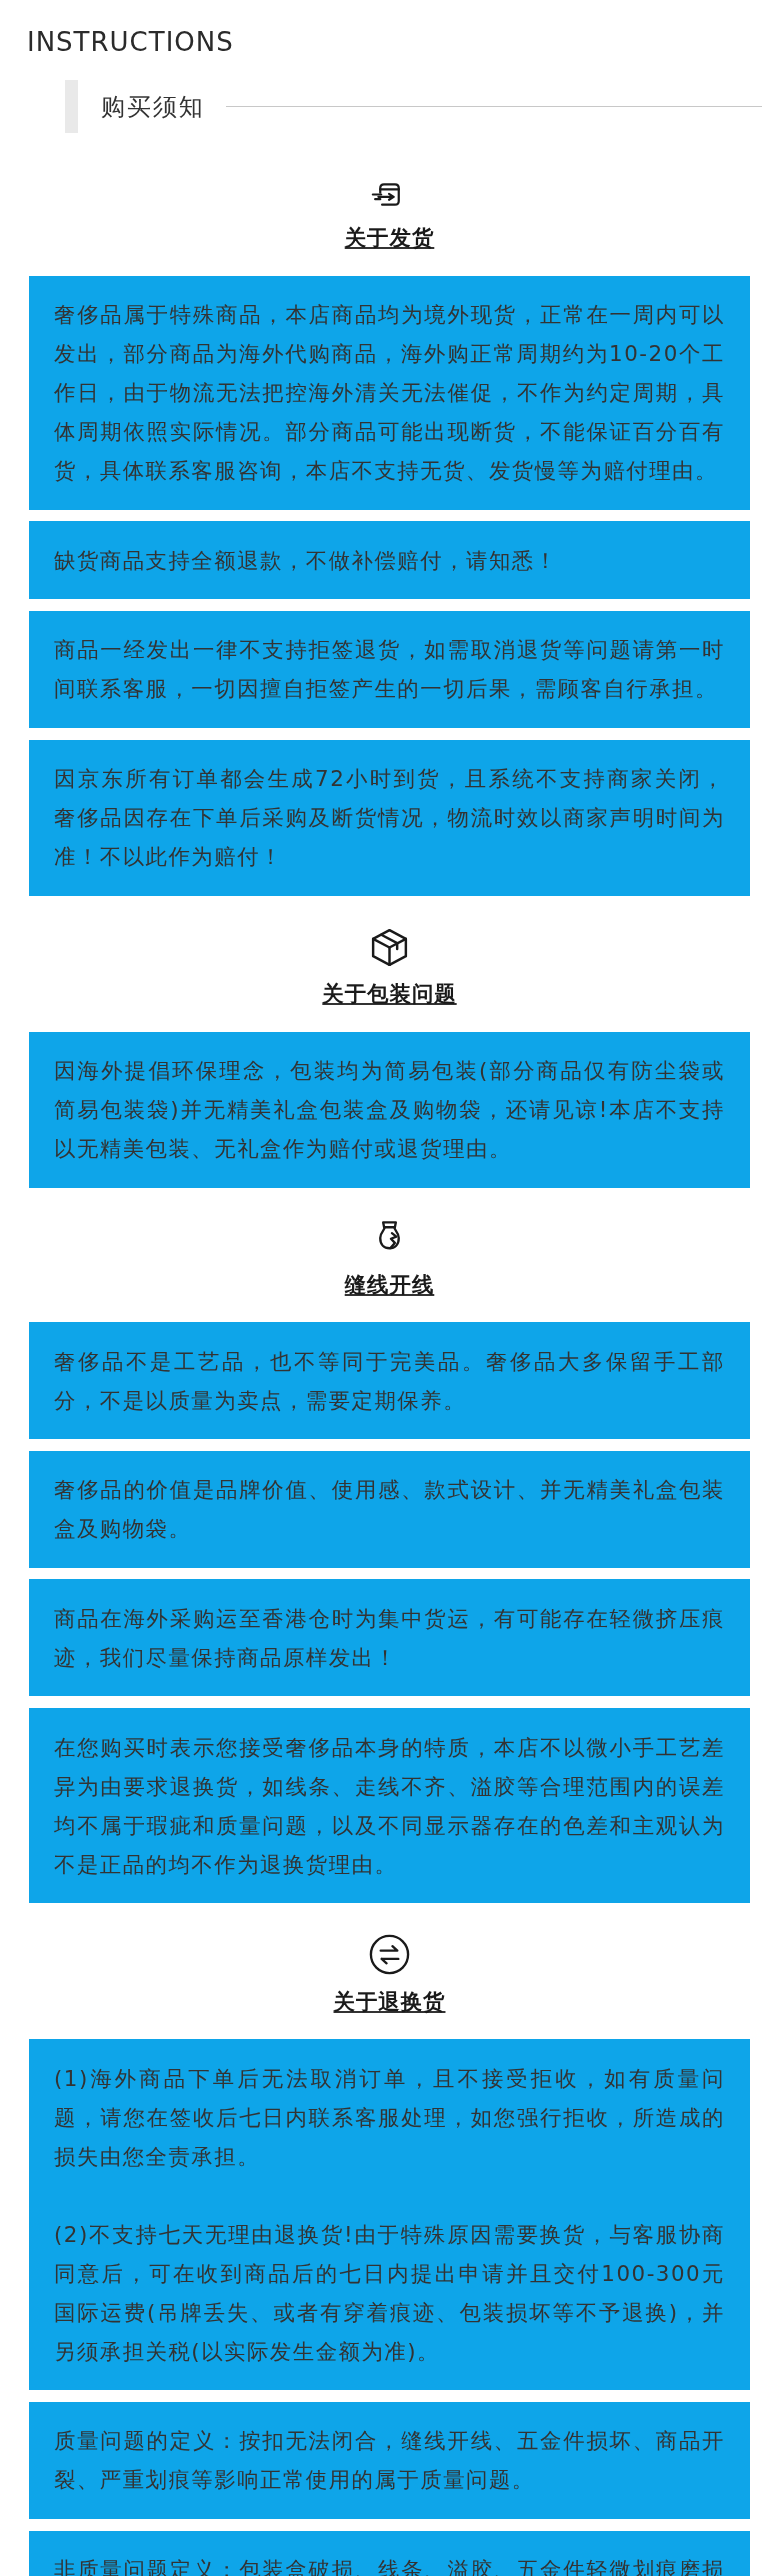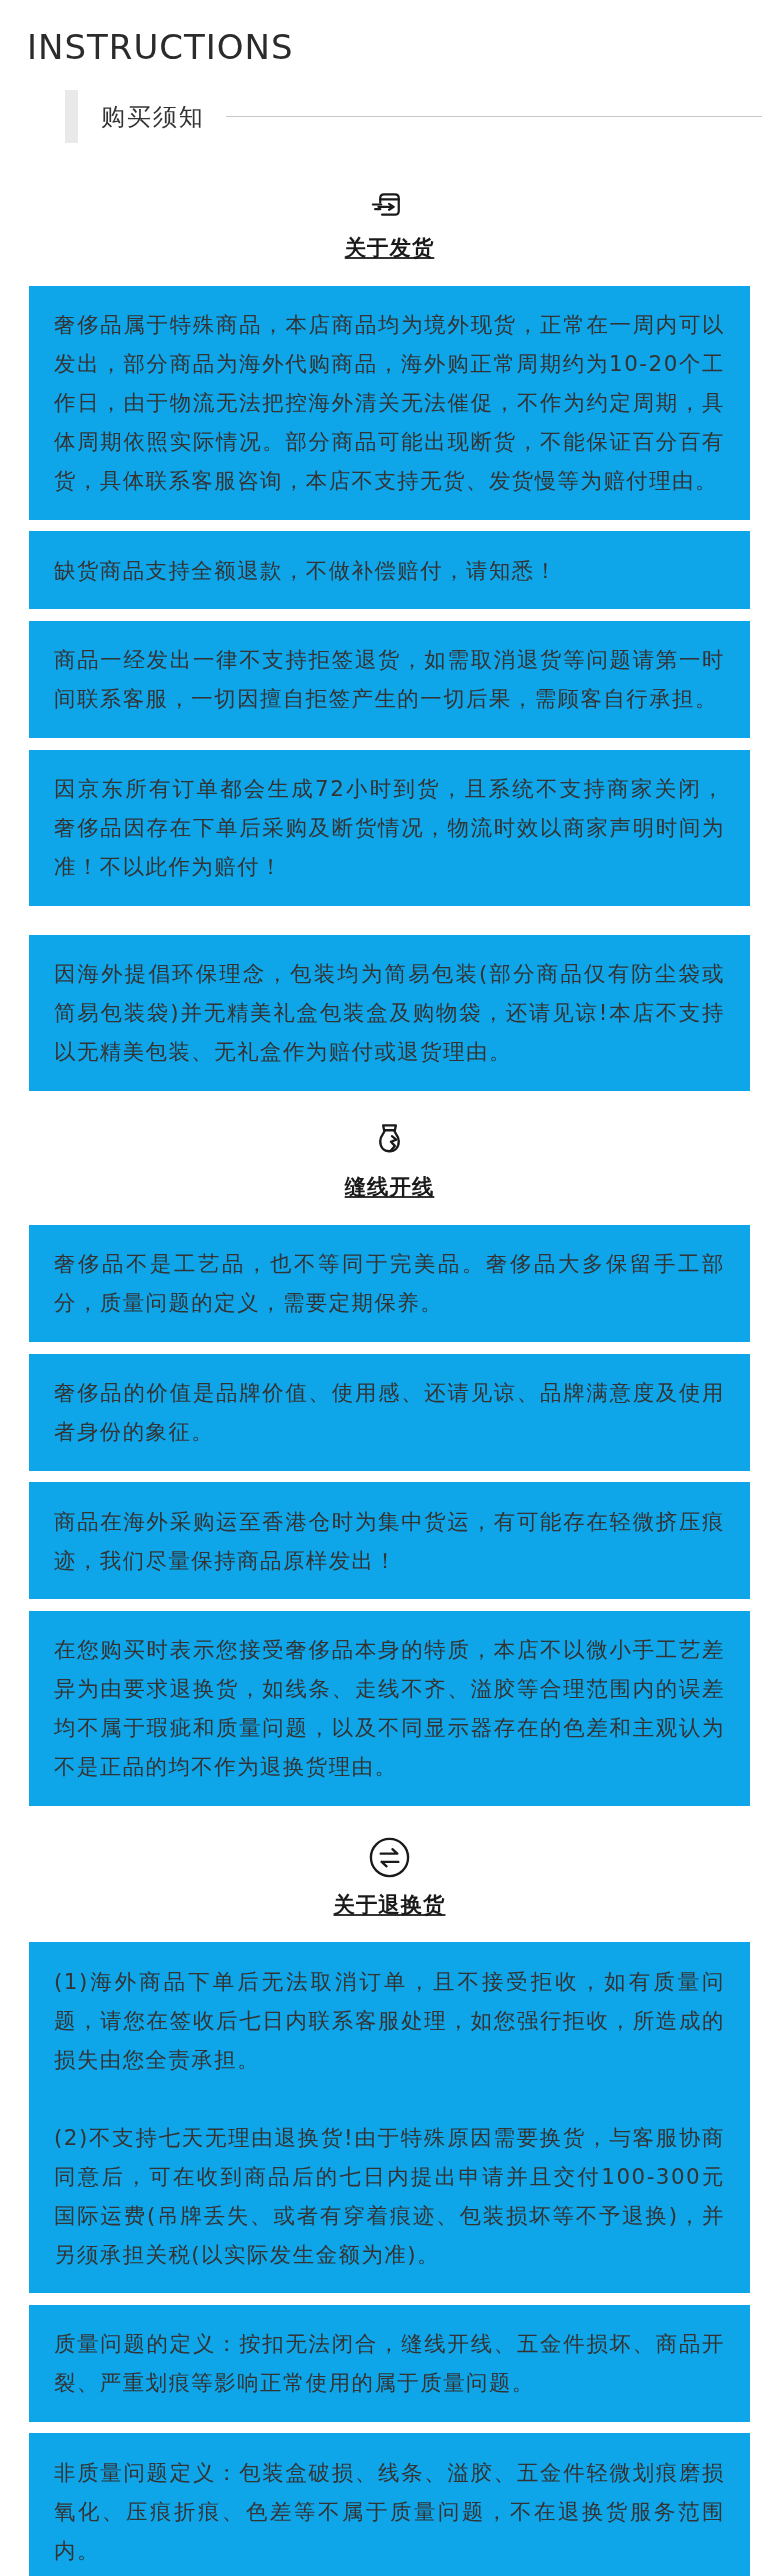--- a/index.html
+++ b/index.html
@@ -7,21 +7,21 @@
   body {
     width: 779px;
     font-family: "DejaVu Sans", "Liberation Sans", sans-serif;
     color: #333333;
   }
   .page { width: 779px; min-height: 2576px; overflow: hidden; }
 
   .eyebrow {
     margin: 0;
     padding: 27px 0 0 27px;
-    font-size: 34px;
+    font-size: 26px;
     font-weight: 400;
     letter-spacing: 1px;
     color: #2b2b2b;
   }
 
   .title-row {
     display: flex;
     align-items: center;
     margin: 23.4px 16.6px 0 29px;
     padding-left: 36px;
@@ -102,44 +102,55 @@
       <div class="block">
           <p>商品一经发出一律不支持拒签退货，如需取消退货等问题请第一时间联系客服，一切因擅自拒签产生的一切后果，需顾客自行承担。</p>
         </div>
       <div class="block">
           <p>因京东所有订单都会生成72小时到货，且系统不支持商家关闭，奢侈品因存在下单后采购及断货情况，物流时效以商家声明时间为准！不以此作为赔付！</p>
         </div>
     </div>
   </section>
 
   <section class="notice-section">
+    <div class="section-head">
+      <span class="icon">
+        <svg width="45" height="45" viewBox="0 0 44 44" aria-hidden="true">
+          <path d="M22 5 L38 13.5 V30.5 L22 39 L6 30.5 V13.5 Z"></path>
+          <path d="M6 13.5 L22 22 L38 13.5"></path>
+          <path d="M22 22 V39"></path>
+          <path d="M14 9.5 L29.5 17.7 L29.5 23.5"></path>
+        </svg>
+      </span>
+      <h3 class="section-title">关于包装问题</h3>
+    </div>
     <div class="blocks">
       <div class="block">
           <p>因海外提倡环保理念，包装均为简易包装(部分商品仅有防尘袋或简易包装袋)并无精美礼盒包装盒及购物袋，还请见谅!本店不支持以无精美包装、无礼盒作为赔付或退货理由。</p>
         </div>
     </div>
   </section>
 
   <section class="notice-section">
     <div class="section-head">
       <span class="icon">
         <svg width="39" height="43" viewBox="0 0 40 44" aria-hidden="true">
           <path d="M13.5 5.5 H26.5 L25.5 10.5 H14.5 Z"></path>
           <path d="M15 10.5 C15 14 10.5 15.5 10.5 21.5 C10.5 28.5 14.5 32 20 32 C25.5 32 29.5 28.5 29.5 21.5 C29.5 15.5 25 14 25 10.5"></path>
           <path d="M22.5 16.5 L27 20 L21.5 22.3 L25.5 26.5 L21 31.8"></path>
         </svg>
       </span>
       <h3 class="section-title">缝线开线</h3>
     </div>
     <div class="blocks">
       <div class="block">
-          <p>奢侈品不是工艺品，也不等同于完美品。奢侈品大多保留手工部分，质量问题的定义，需要定期保养。</p>
+          <p>奢侈品不是工艺品，也不等同于完美品。奢侈品大多保留手工部分，不是以质量为卖点，需要定期保养。</p>
         </div>
       <div class="block">
-          <p>奢侈品的价值是品牌价值、使用感、还请见谅、品牌满意度及使用者身份的象征。</p>
+          <p>奢侈品的价值是品牌价值、使用感、款式设计、并无精美礼盒包装盒及购物袋。</p>
         </div>
       <div class="block">
           <p>商品在海外采购运至香港仓时为集中货运，有可能存在轻微挤压痕迹，我们尽量保持商品原样发出！</p>
         </div>
       <div class="block">
           <p>在您购买时表示您接受奢侈品本身的特质，本店不以微小手工艺差异为由要求退换货，如线条、走线不齐、溢胶等合理范围内的误差均不属于瑕疵和质量问题，以及不同显示器存在的色差和主观认为不是正品的均不作为退换货理由。</p>
         </div>
     </div>
   </section>
 

